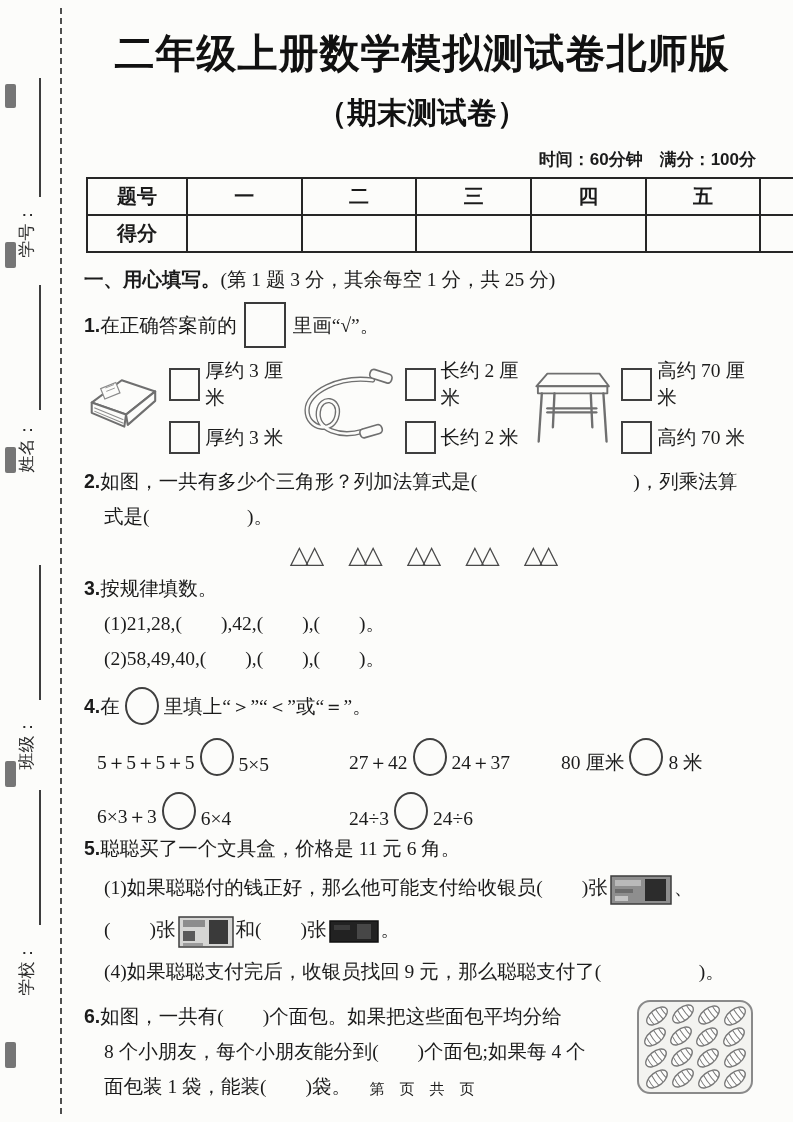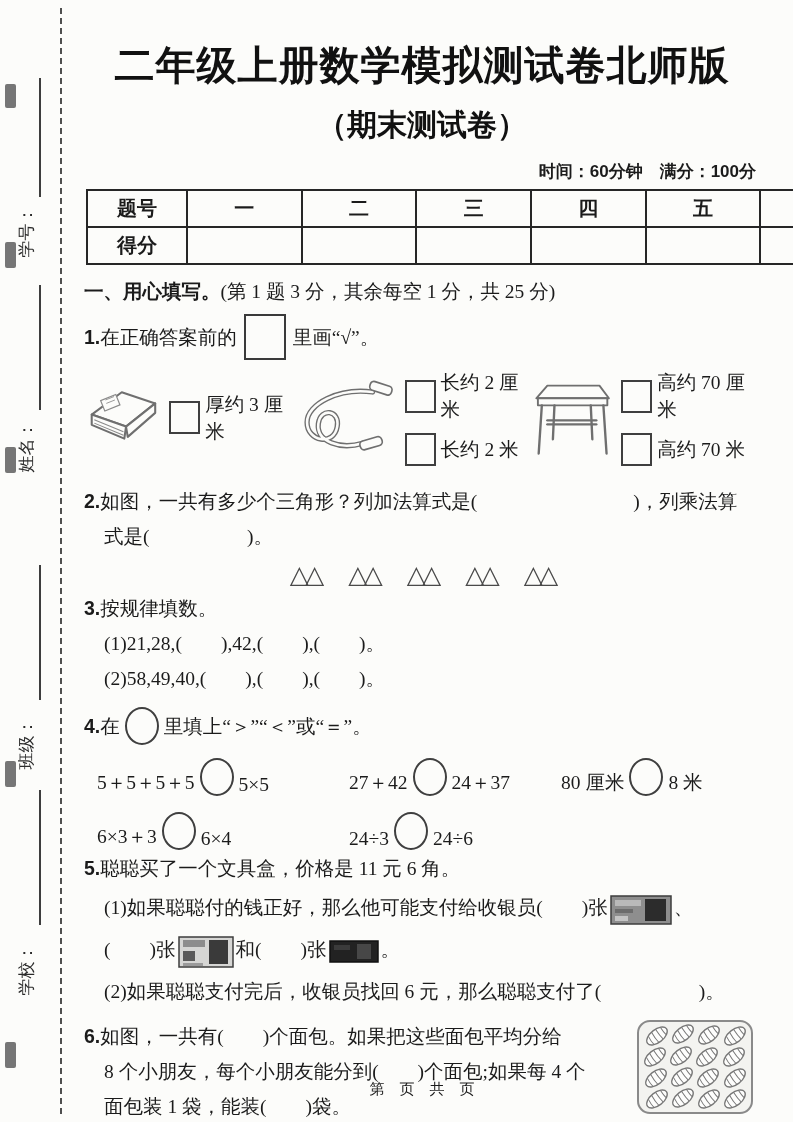--- a/index.html
+++ b/index.html
@@ -13,21 +13,21 @@
   .mark { position:absolute; left:5px; width:11px; background:#4a4a4a; opacity:.75; border-radius:2px; }
   .fold-line { position:absolute; left:60px; top:8px; bottom:8px; border-left:2.5px dashed #4f4f4f; }
   .side-line { position:absolute; left:39px; width:2px; background:#3d3d3d; }
   .side-label {
     position:absolute; left:26px; white-space:nowrap; font-size:17px; color:#2a2a2a;
     transform:translate(-50%,-50%) rotate(-90deg);
   }
   
   .content { position:absolute; left:84px; top:0; width:676px; }
   .title {
-    margin-top:38px; text-align:center; font-size:40px; font-weight:bold; letter-spacing:1px;
+    margin-top:26px; text-align:center; font-size:40px; font-weight:bold; letter-spacing:1px;
     font-family:"Liberation Sans","DejaVu Sans",sans-serif; color:#111;
   }
   .subtitle {
     margin-top:12px; text-align:center; font-size:30px; font-weight:bold;
     font-family:"Liberation Sans","DejaVu Sans",sans-serif; color:#111;
   }
   .meta {
     margin-top:14px; text-align:right; font-size:17px; font-weight:bold; padding-right:4px;
     font-family:"Liberation Sans","DejaVu Sans",sans-serif;
   }
@@ -140,20 +140,24 @@
             <path d="M49 52 L83 25 L83 36 L51 64 Z"></path>
           </g>
           <path d="M12 44 L46 58 M12 48 L46 62" stroke="#8a8a8a" stroke-width="1.2" fill="none"></path>
           <rect x="21" y="18" width="19" height="13" transform="rotate(-22 30 24)" fill="#fcfcfa" stroke="#8a8a8a" stroke-width="1.4"></rect>
           <path d="M25 21 l10 -4 M26 25 l10 -4" stroke="#8a8a8a" stroke-width="1" fill="none"></path>
         </svg>
         <div class="opts">
           <div class="opt">
             <span class="chk"></span>
             <span>厚约 3 厘米</span>
+          </div>
+          <div class="opt">
+            <span class="chk"></span>
+            <span>厚约 3 米</span>
           </div>
         </div>
       </div>
 
       <div class="q1-group">
         <svg width="108" height="86" viewBox="0 0 135 105">
           <path d="M103 18 C 58 12 16 34 16 58 C 16 84 52 90 56 64 C 60 42 34 38 31 60 C 28 84 60 95 90 86" fill="none" stroke="#6f6f6f" stroke-width="7" stroke-linecap="round"></path>
           <path d="M103 18 C 58 12 16 34 16 58 C 16 84 52 90 56 64 C 60 42 34 38 31 60 C 28 84 60 95 90 86" fill="none" stroke="#fcfcfa" stroke-width="3.4" stroke-linecap="round"></path>
           <rect x="99" y="7" width="30" height="12" rx="5" transform="rotate(18 114 13)" fill="#fcfcfa" stroke="#6f6f6f" stroke-width="2.2"></rect>
           <rect x="86" y="80" width="30" height="12" rx="5" transform="rotate(-16 101 86)" fill="#fcfcfa" stroke="#6f6f6f" stroke-width="2.2"></rect>
@@ -191,21 +195,21 @@
             <span>高约 70 厘米</span>
           </div>
           <div class="opt">
             <span class="chk"></span>
             <span>高约 70 米</span>
           </div>
         </div>
       </div>
     </div>
 
-    <div class="qline" style="margin-top:18px;">
+    <div class="qline" style="margin-top:10px;">
       <span class="qnum">2.</span><span>如图，一共有多少个三角形？列加法算式是(　　　　　　　　)，列乘法算</span>
     </div>
     <div class="qline indent">式是(　　　　　)。</div>
     <div class="tri-row">
       <span class="tri">△△</span>
       <span class="tri">△△</span>
       <span class="tri">△△</span>
       <span class="tri">△△</span>
       <span class="tri">△△</span>
     </div>
@@ -269,21 +273,21 @@
             <rect x="31" y="4" width="19" height="24" fill="#3a3a3a"></rect>
             <rect x="5" y="4" width="22" height="7" fill="#8d8d8d"></rect>
             <rect x="5" y="15" width="12" height="10" fill="#5a5a5a"></rect>
             <rect x="5" y="27" width="20" height="3" fill="#9b9b9b"></rect>
           </svg><span>和(　　)张</span><svg class="note" width="50" height="23" viewBox="0 0 50 23">
             <rect x="1" y="1" width="48" height="21" fill="#222" stroke="#111" stroke-width="1.5"></rect>
             <rect x="28" y="4" width="14" height="15" fill="#474747"></rect>
             <rect x="5" y="5" width="16" height="5" fill="#3b3b3b"></rect>
           </svg><span>。</span>
       </div>
-      <div class="qline indent">(2)如果聪聪支付完后，收银员找回 6 元，那么聪聪支付了(　　　　　)。</div>
+      <div class="qline indent">(4)如果聪聪支付完后，收银员找回 9 元，那么聪聪支付了(　　　　　)。</div>
     </div>
 
     <div class="q6">
       <div class="qline">
         <span class="qnum">6.</span><span>如图，一共有(　　)个面包。如果把这些面包平均分给</span>
       </div>
       <div class="qline indent">8 个小朋友，每个小朋友能分到(　　)个面包;如果每 4 个</div>
       <div class="qline indent">面包装 1 袋，能装(　　)袋。</div>
       <svg class="bread-box" width="118" height="96" viewBox="0 0 118 96">
         <defs>

